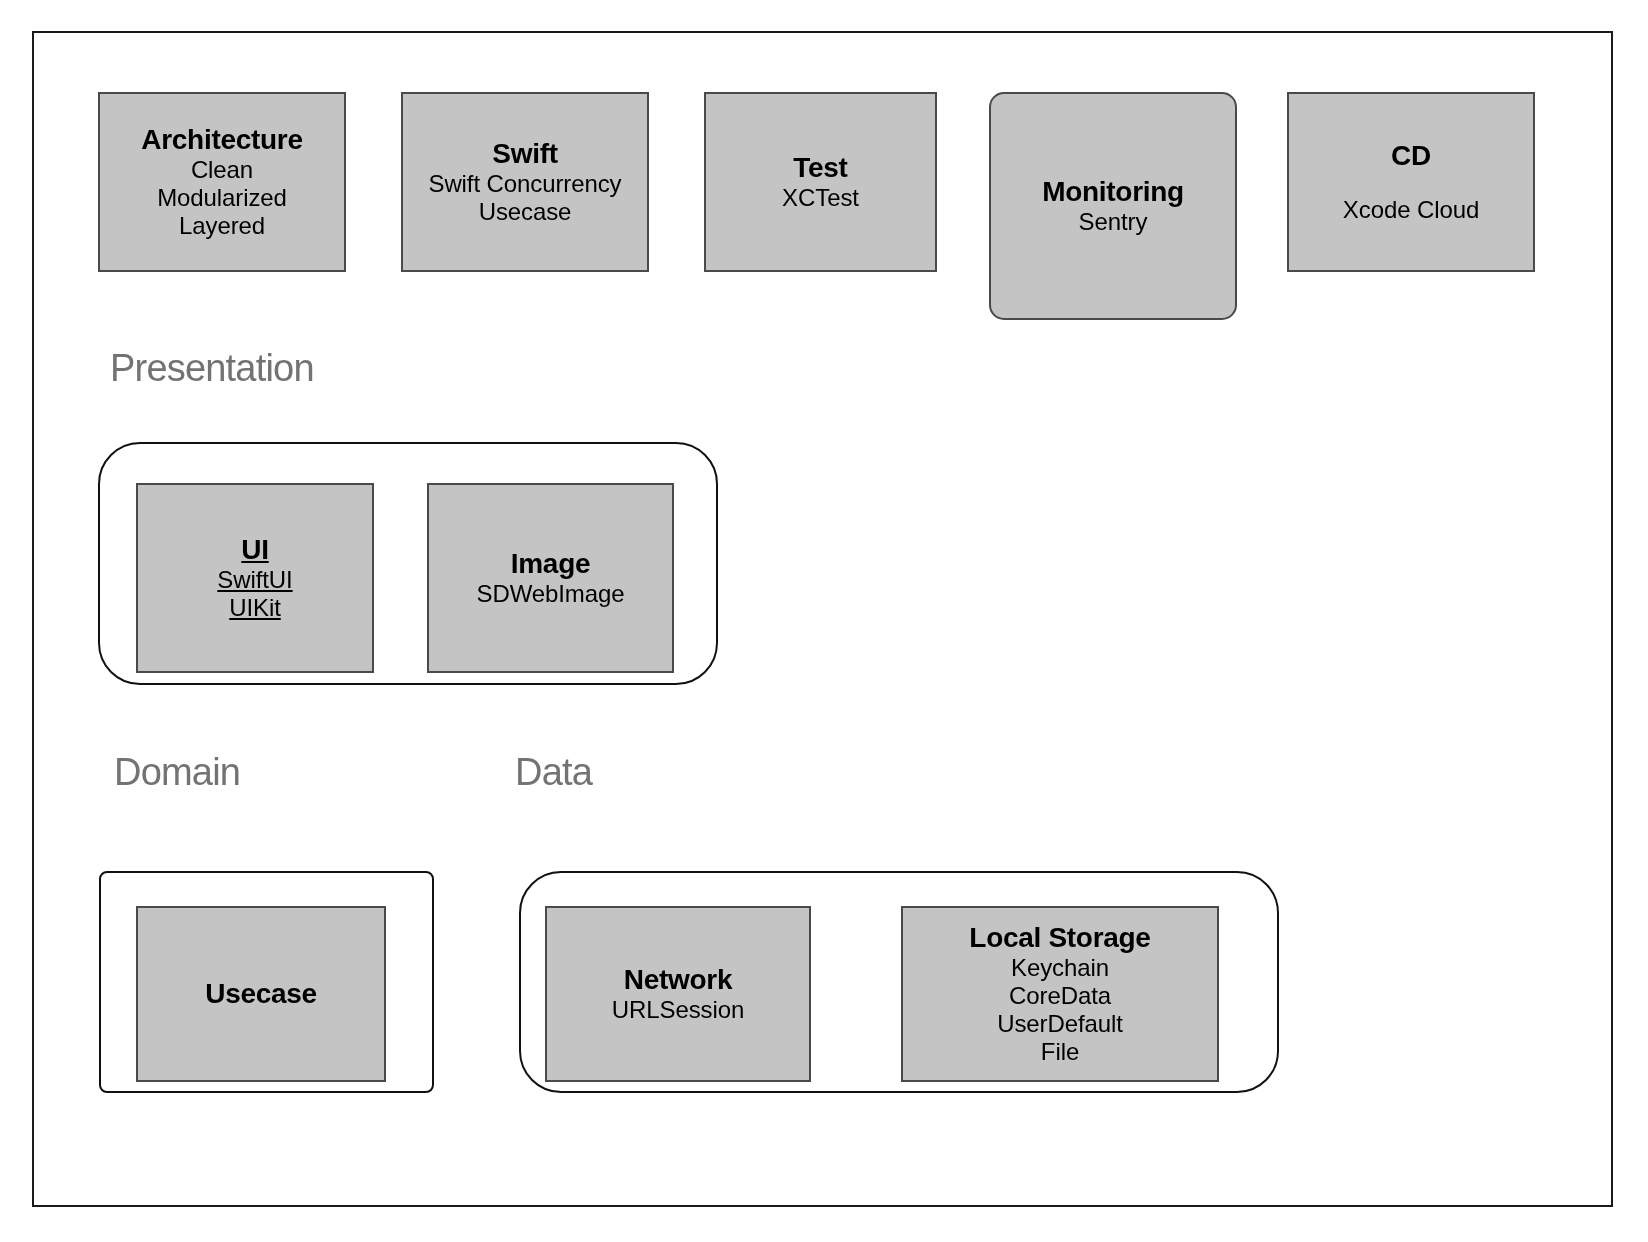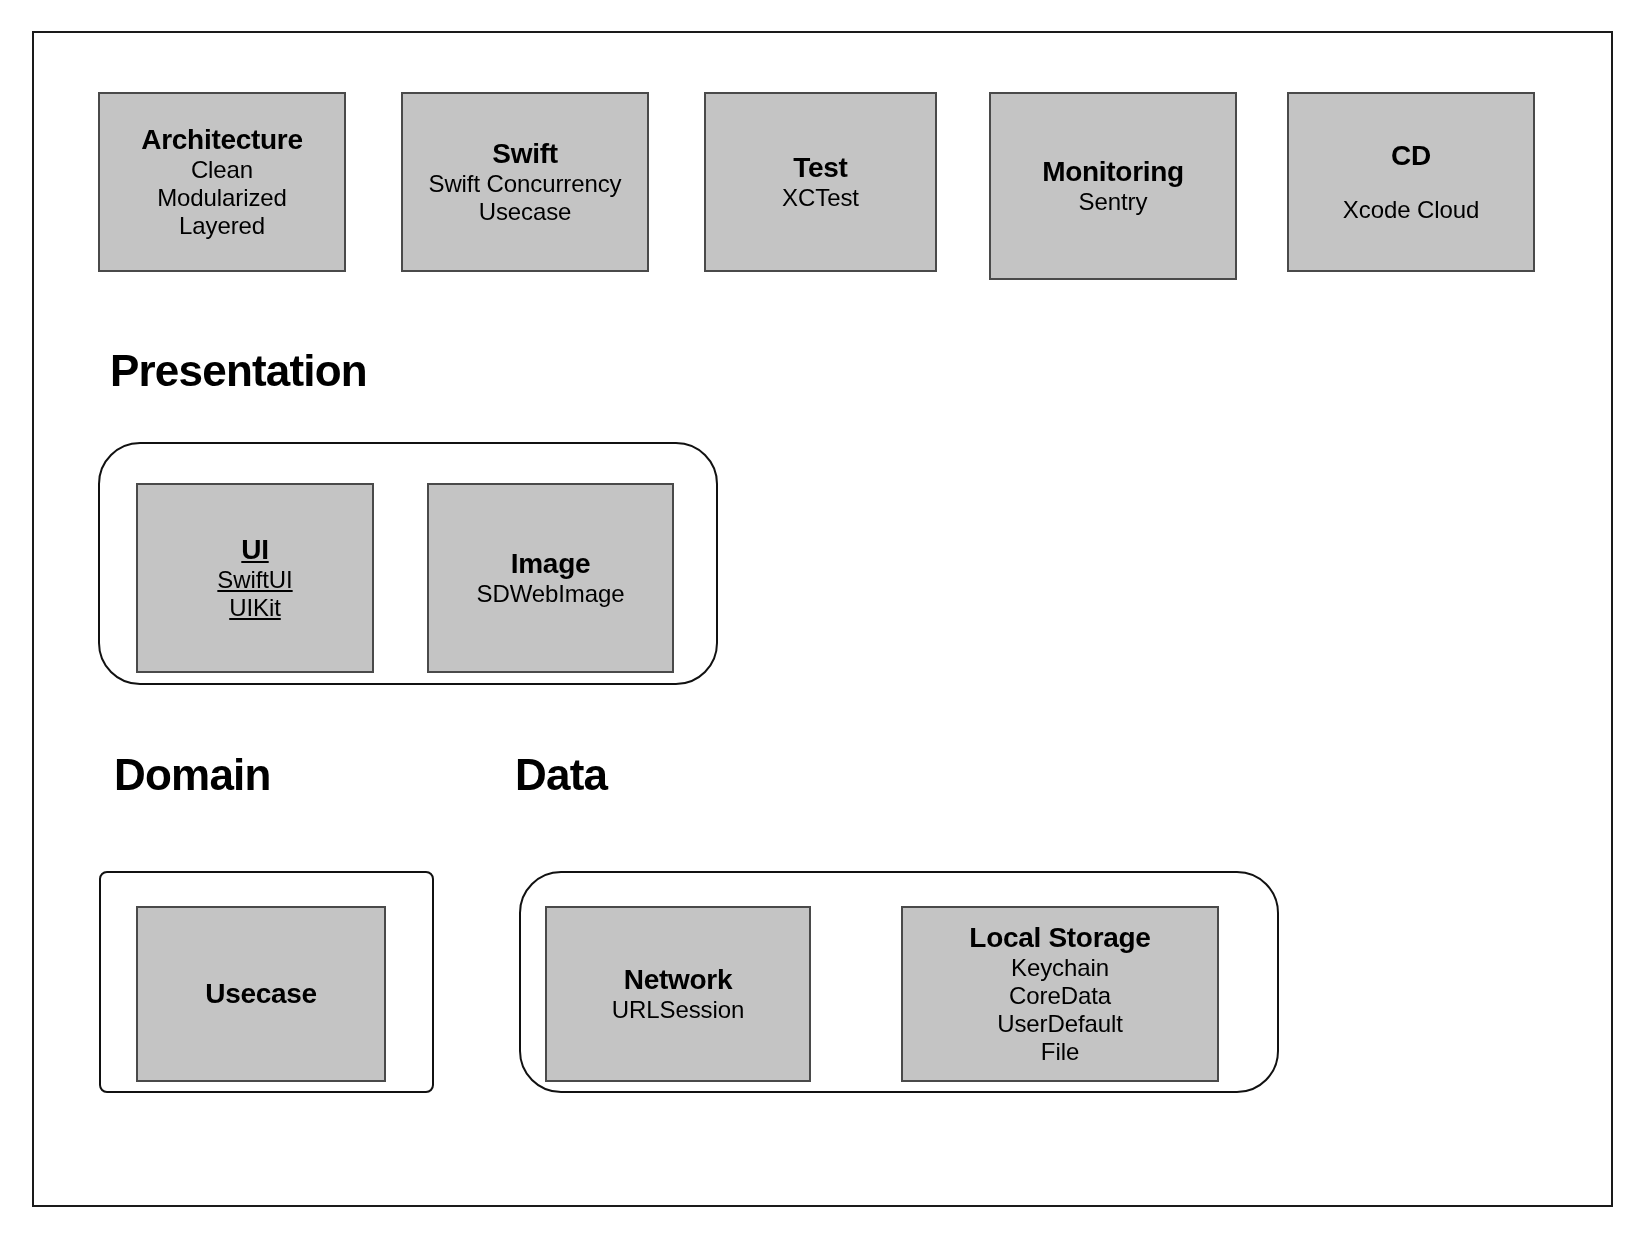--- a/index.html
+++ b/index.html
@@ -60,23 +60,23 @@
   .group {
     position: absolute;
     border: 2.5px solid #111111;
     border-radius: 42px;
     box-sizing: border-box;
     background: #ffffff;
   }
   
   .section-title {
     position: absolute;
-    font-size: 44px;
-    font-weight: bold;
-    color: #000000;
+    font-size: 38px;
+    font-weight: normal;
+    color: #737373;
     letter-spacing: -0.8px;
     white-space: nowrap;
     line-height: 1;
   }
 </style>
 </head>
 <body>
 
 <div id="canvas">
   <div class="outer-frame">
@@ -92,21 +92,21 @@
       <div class="btitle">Swift</div>
       <div class="bsub">Swift Concurrency</div>
       <div class="bsub">Usecase</div>
     </div>
 
     <div class="gbox" style="left:670px; top:59px; width:233px; height:180px;">
       <div class="btitle">Test</div>
       <div class="bsub">XCTest</div>
     </div>
 
-    <div class="gbox" style="left:955px; top:59px; width:248px; height:188px;">
+    <div class="gbox" style="left:955px; top:59px; width:248px; height:228px;border-radius:15px;">
       <div class="btitle">Monitoring</div>
       <div class="bsub">Sentry</div>
     </div>
 
     <div class="gbox" style="left:1253px; top:59px; width:248px; height:180px;gap:24px;">
       <div class="btitle">CD</div>
       <div class="bsub">Xcode Cloud</div>
     </div>
 
     <div class="section-title" style="left:76px; top:316px;">Presentation</div>

